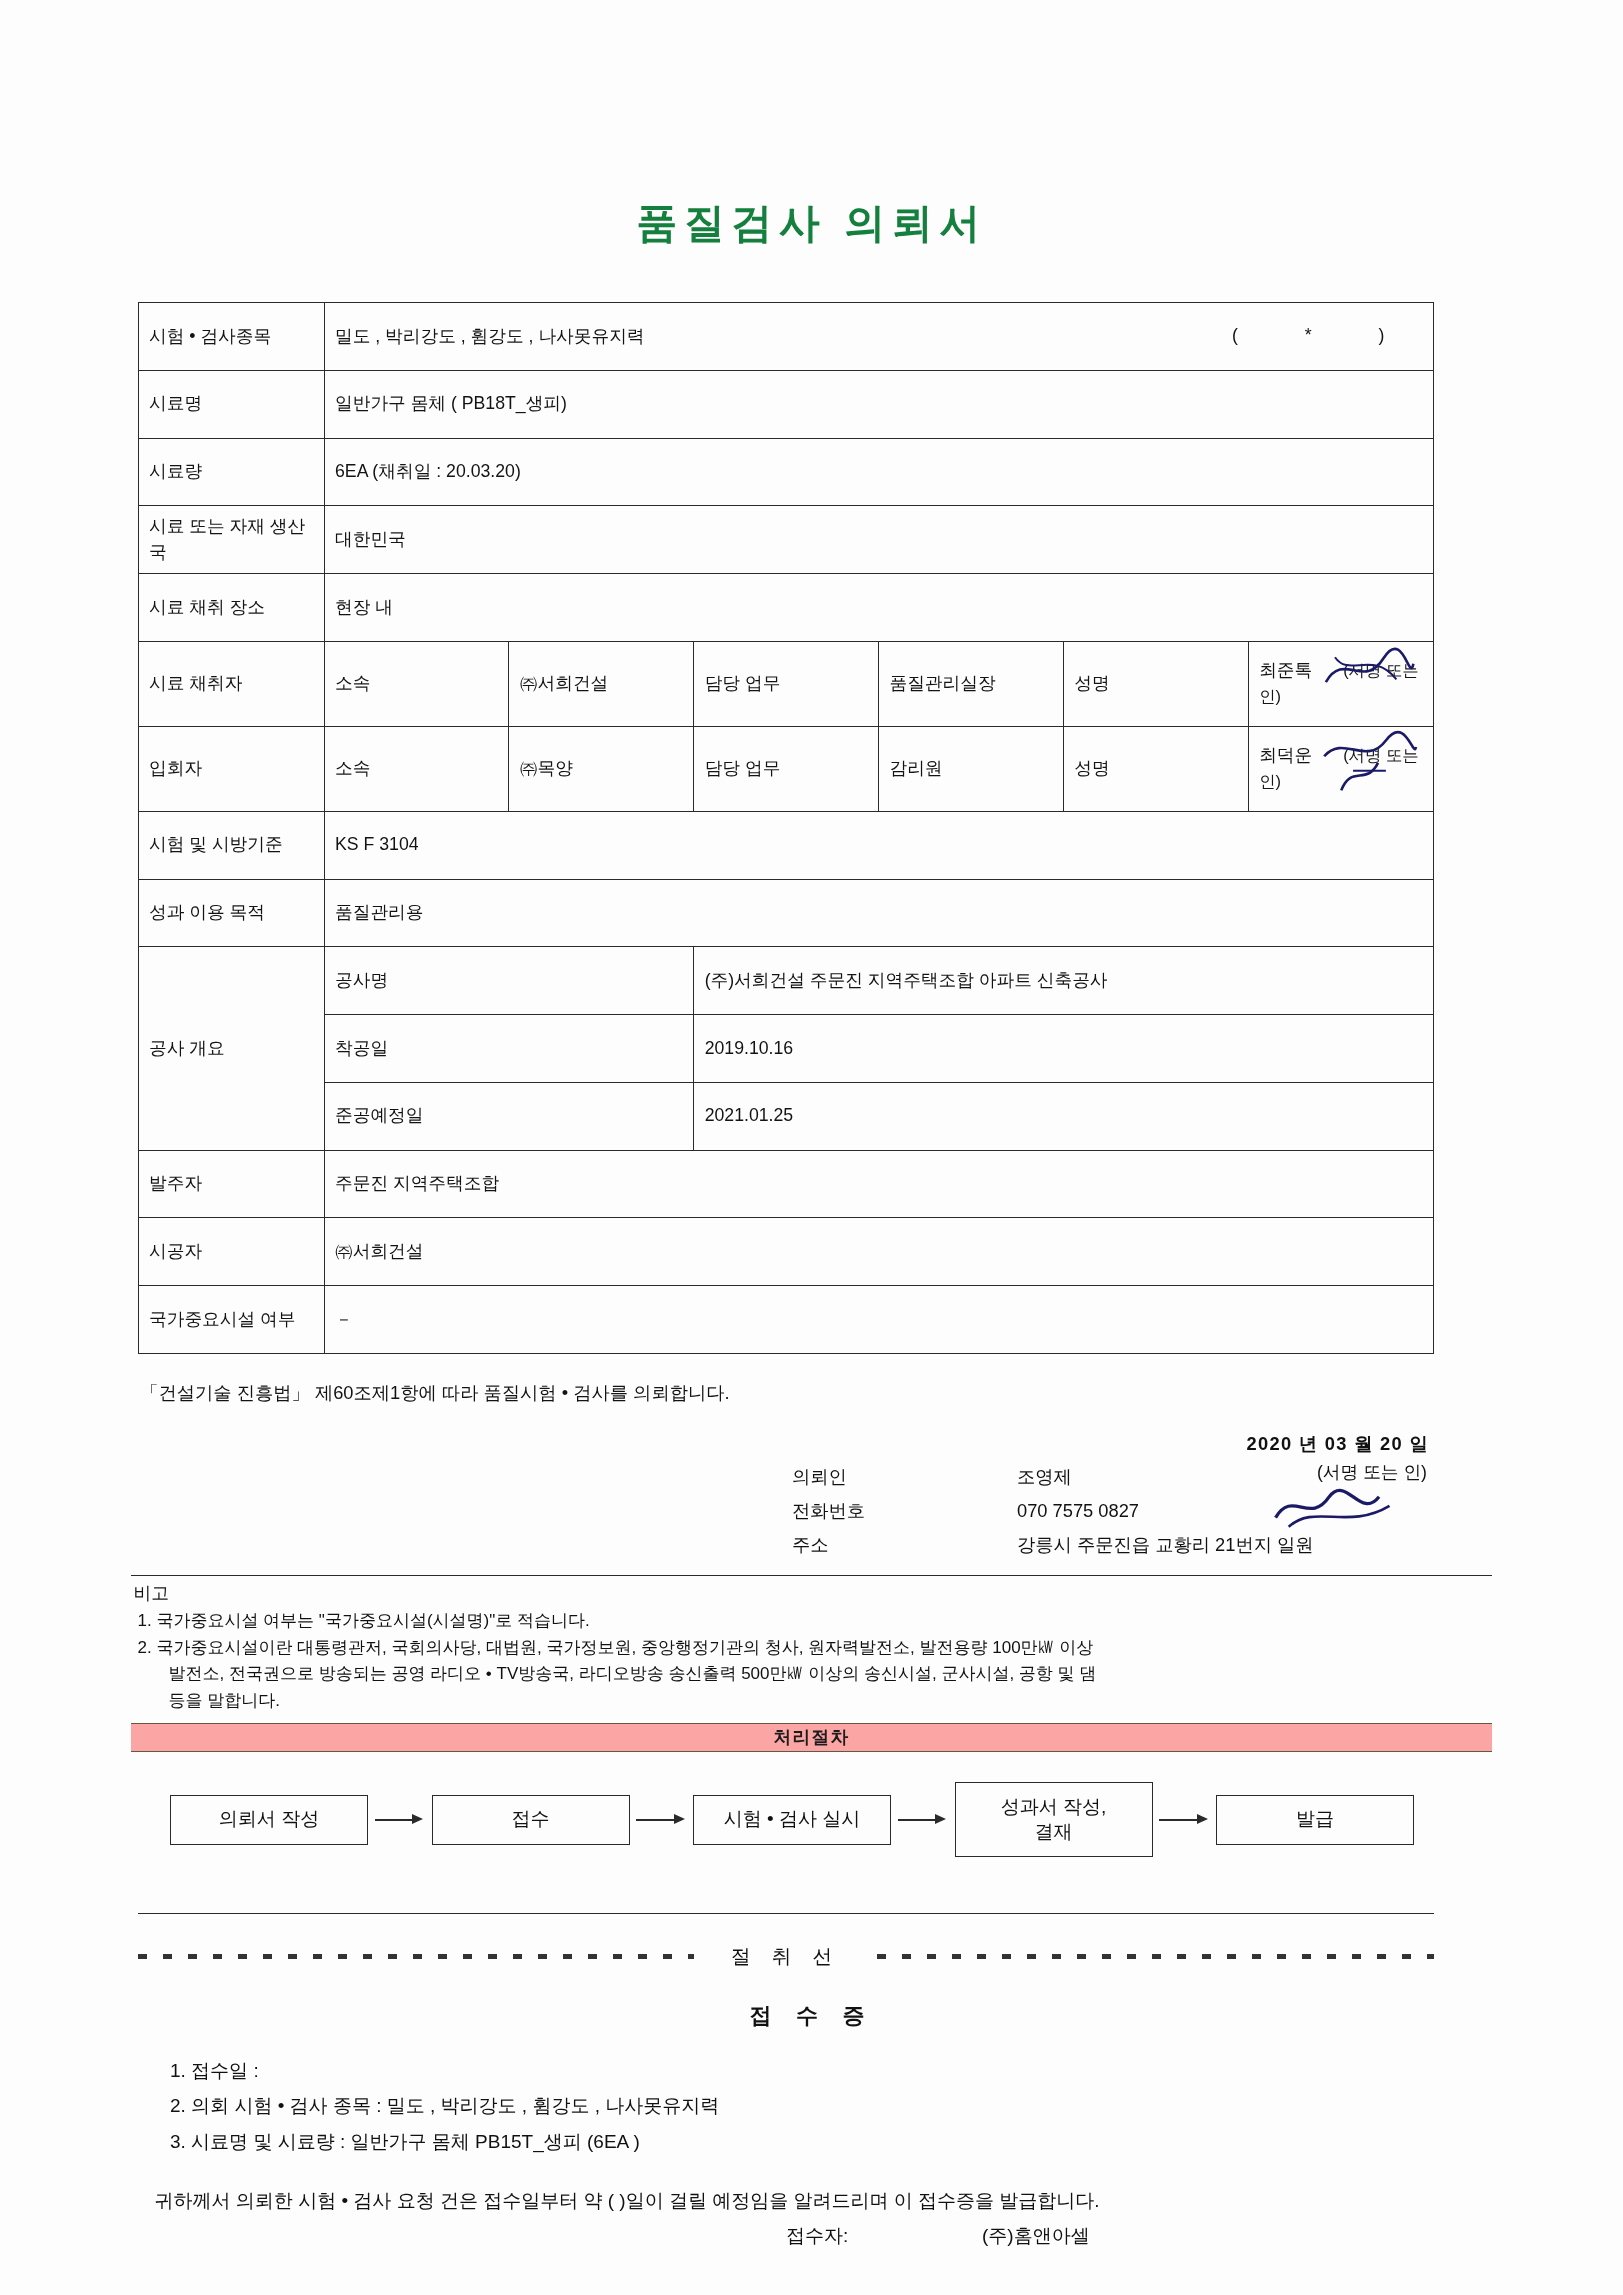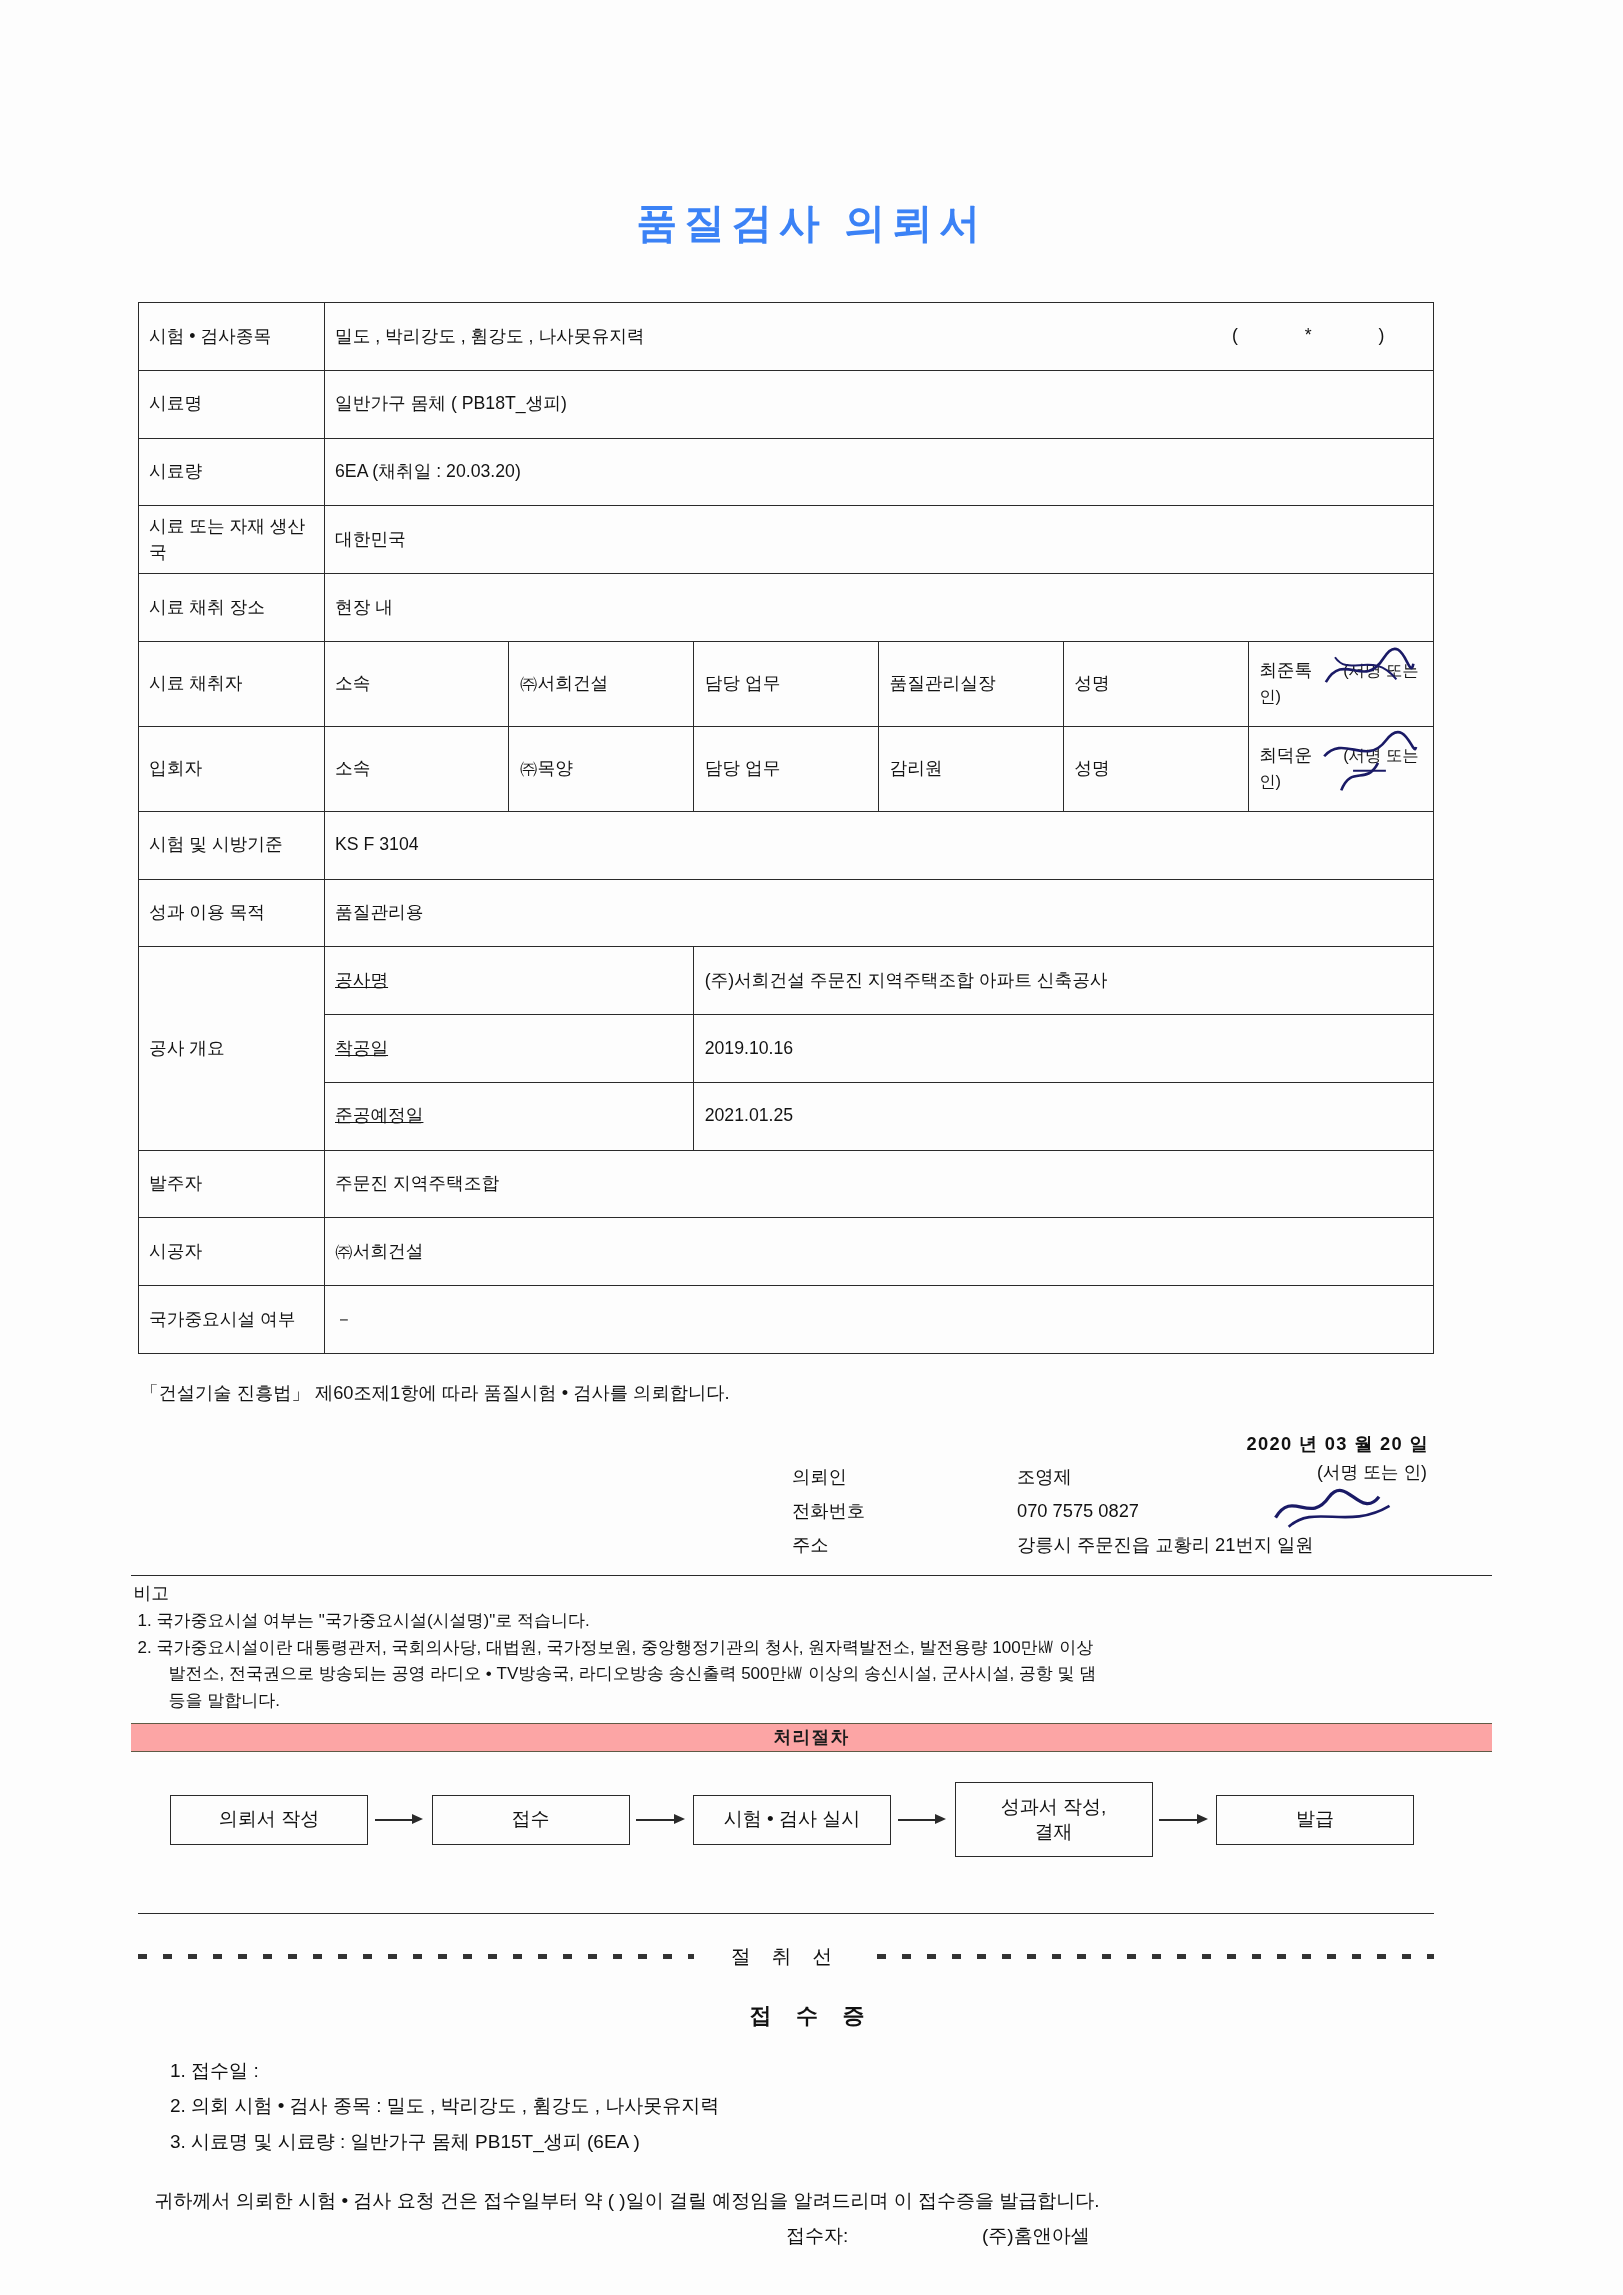--- a/index.html
+++ b/index.html
@@ -29,21 +29,21 @@
     width: 1361px;
   }
 
   
   .doc-title {
     text-align: center;
     font-size: 41px;
     font-weight: bold;
     letter-spacing: 6.5px;
     margin: 0 0 51px 0;
-    color: #3b82f6;
+    color: #15803d;
   }
 
   
   table.main {
     border-collapse: collapse;
     width: 1296px;
     margin-left: 6.5px;
     table-layout: fixed;
     padding-left: 28px;
   }
@@ -55,21 +55,20 @@
     color: #131313;
     line-height: 1.45;
   }
   td.lbl {
     width: 164px;
     padding-left: 11.8px;
   }
   td.sub-lbl {
     width: 124px;
     padding-left: 11.8px;
-    text-decoration: underline;
   }
   .row-tall td { height: 51px; }
   .row-xtall td { height: 68px; }
 
   .cell-with-paren {
     position: relative;
   }
   .paren-right {
     position: absolute;
     right: 17px;

